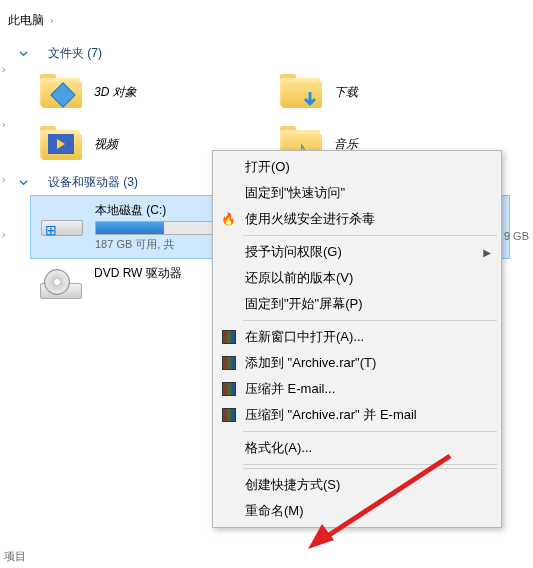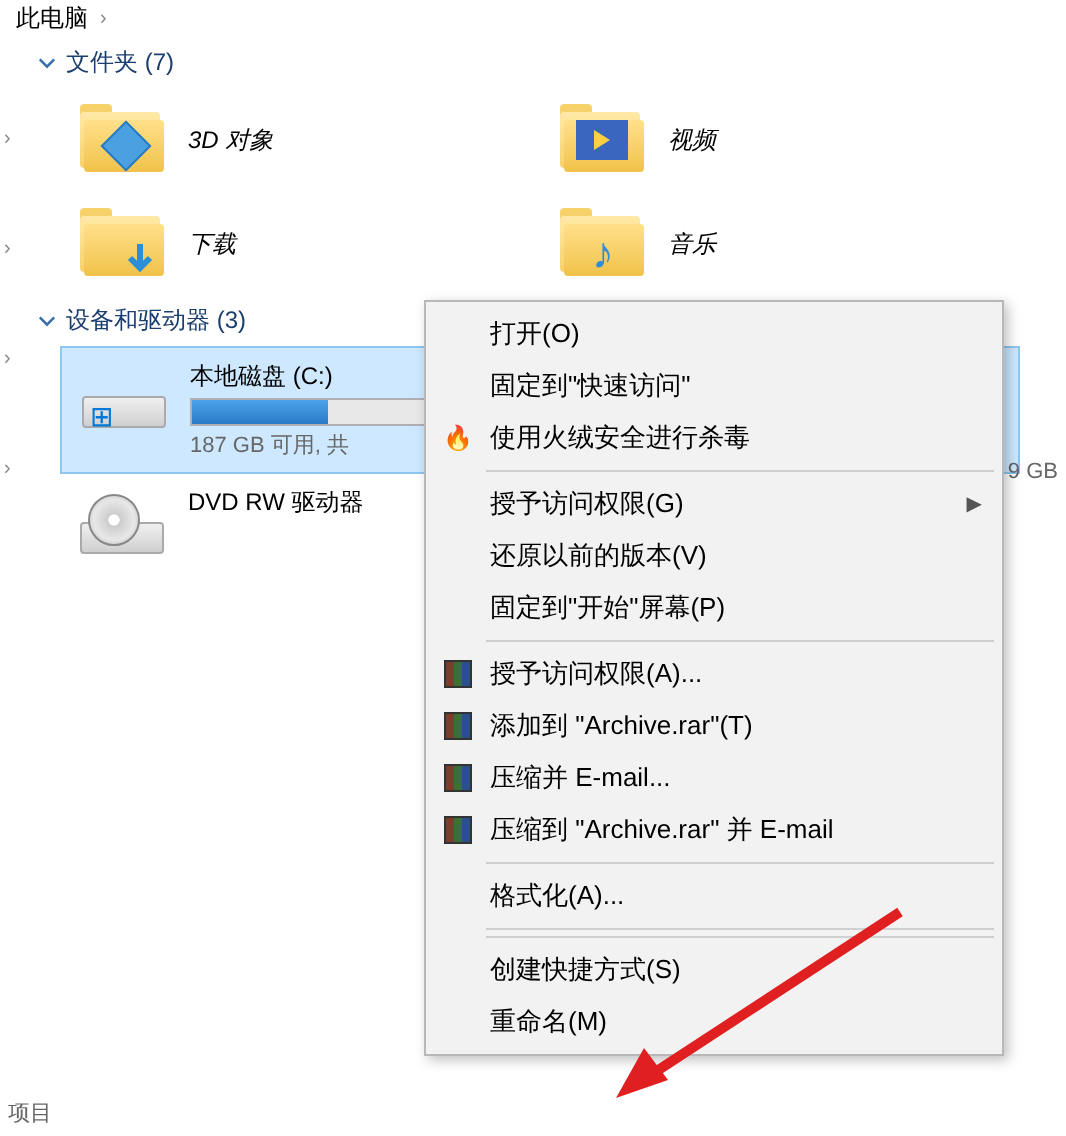--- a/index.html
+++ b/index.html
@@ -7,32 +7,32 @@
     font-family: "Microsoft YaHei", "Segoe UI", sans-serif;
     font-size: 12px;
     background: #fff;
     width: 533px;
     height: 568px;
     overflow: hidden;
     position: relative;
     color: #000;
   }
   .breadcrumb {
-    padding: 1px 8px;
+    padding: 12px 8px;
     font-size: 12px;
     color: #000;
     display: flex;
     align-items: center;
     gap: 6px;
   }
   .breadcrumb .sep { color: #888; font-size: 10px; }
   .section-header {
     display: flex;
     align-items: center;
-    gap: 5px;
+    gap: 20px;
     padding: 4px 8px 4px 18px;
     font-size: 12px;
     color: #1a3e6e;
     cursor: default;
   }
   .section-header .chev {
     width: 10px; height: 10px;
     display: inline-flex; align-items: center; justify-content: center;
   }
   .folders-grid {
@@ -222,48 +222,48 @@
 
 <div class="folders-grid">
   <div class="folder-item">
     <div class="folder-icon">
       <div class="tab"></div>
         <div class="back"></div>
         <div class="front"></div>
       <div class="overlay overlay-3d"></div>
     </div>
     <span class="folder-label">3D 对象</span>
-  </div>
-  <div class="folder-item">
-    <div class="folder-icon">
-      <div class="tab"></div>
-        <div class="back"></div>
-        <div class="front"></div>
-      <div class="overlay overlay-video"></div>
-    </div>
-    <span class="folder-label">视频</span>
   </div>
   <div class="folder-item">
     <div class="folder-icon">
       <div class="tab"></div>
         <div class="back"></div>
         <div class="front"></div>
       <div class="overlay overlay-down">
         <svg width="20" height="20" viewBox="0 0 20 20">
             <path d="M10 2 V12 M5 9 L10 14 L15 9" fill="none" stroke="#2a8fd8" stroke-width="3"></path>
           </svg>
       </div>
     </div>
     <span class="folder-label">下载</span>
   </div>
   <div class="folder-item">
     <div class="folder-icon">
       <div class="tab"></div>
         <div class="back"></div>
         <div class="front"></div>
+      <div class="overlay overlay-video"></div>
+    </div>
+    <span class="folder-label">视频</span>
+  </div>
+  <div class="folder-item">
+    <div class="folder-icon">
+      <div class="tab"></div>
+        <div class="back"></div>
+        <div class="front"></div>
       <div class="overlay overlay-music">♪</div>
     </div>
     <span class="folder-label">音乐</span>
   </div>
 </div>
 
 <div class="section-header">
   <span class="chev">
     <svg width="9" height="9" viewBox="0 0 10 10">
         <path d="M1 3 L5 7 L9 3" fill="none" stroke="#3a6ea8" stroke-width="1.4"></path>
@@ -319,21 +319,21 @@
       <span>还原以前的版本(V)</span>
     </div>
   <div class="item">
       <span>固定到"开始"屏幕(P)</span>
     </div>
   <div class="sep"></div>
   <div class="item">
     <span class="mi-icon">
         <span class="icon-books"></span>
       </span>
-    <span>授予访问权限(A)...</span>
+    <span>在新窗口中打开(A)...</span>
   </div>
   <div class="item">
     <span class="mi-icon">
         <span class="icon-books"></span>
       </span>
     <span>添加到 "Archive.rar"(T)</span>
   </div>
   <div class="item">
     <span class="mi-icon">
         <span class="icon-books"></span>

